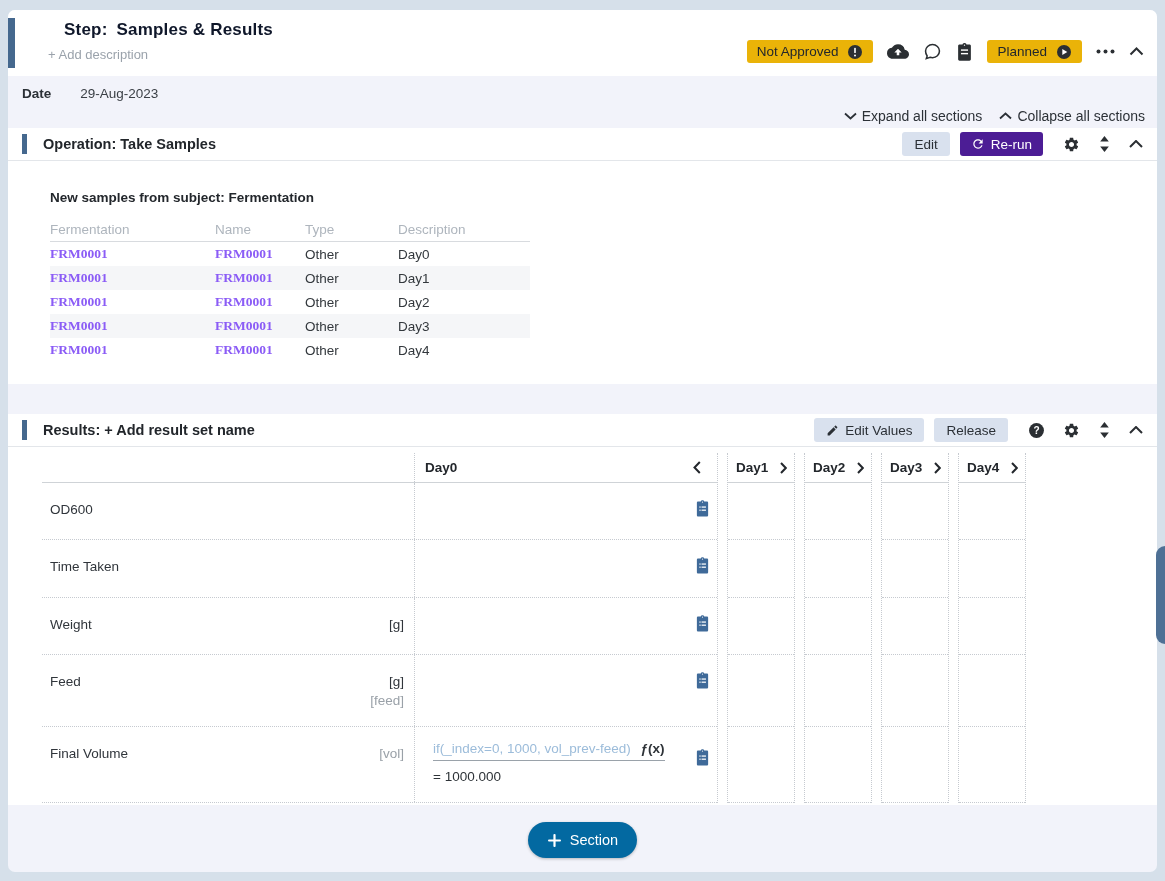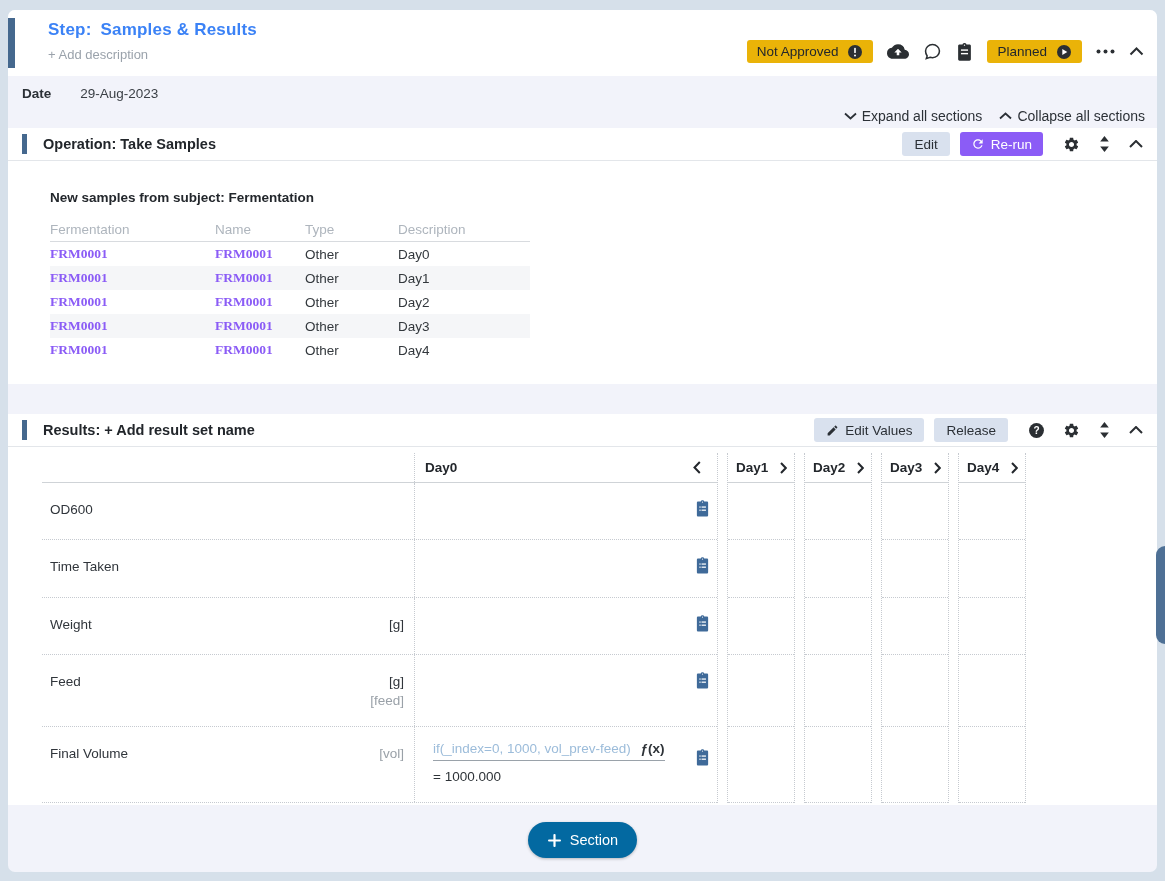--- a/index.html
+++ b/index.html
@@ -11,21 +11,21 @@
     position:relative;
   }
   .panel {
     position:absolute; left:8px; top:10px; width:1149px; height:862px;
     background:#f2f3fa; border-radius:7px; overflow:hidden;
   }
   
   .topbar { position:relative; height:66px; background:#ffffff; }
   .accent-tall { position:absolute; left:0; top:8px; width:7px; height:50px; background:#45688e; }
   .title-block { position:absolute; left:40px; top:10px; }
-  .page-title { font-size:17px; font-weight:700; color:#3b82f6; letter-spacing:.2px; }
+  .page-title { font-size:17px; font-weight:700; color:#0f172a; letter-spacing:.2px;margin-left:16px; }
   .page-title .step-name { margin-left:9px; }
   .add-desc { margin-top:7px; font-size:13px; color:#9aa2ab; cursor:pointer; }
   .top-controls { position:absolute; right:13px; top:30px; display:flex; align-items:center; gap:14px; }
   .badge {
     display:flex; align-items:center; gap:9px; height:23px; padding:0 10px;
     background:#eab308; border-radius:3px; font-size:13.5px; color:#23272c; cursor:pointer;
   }
   .icon-btn { display:flex; align-items:center; justify-content:center; cursor:pointer; }
   
   .date-row { margin:10px 0 0 14px; display:flex; align-items:baseline; gap:29px; font-size:13.5px; height:18px; }
@@ -40,21 +40,21 @@
   .card-head { position:relative; height:33px; display:flex; align-items:center; padding:0 14px; border-bottom:1px solid #e3e6ea; }
   .accent-small { width:5px; height:20px; background:#45688e; margin-right:16px; flex:none; }
   .card-title { font-size:14.5px; font-weight:600; color:#22262b; }
   .head-spacer { flex:1; }
   .btn-light {
     display:flex; align-items:center; gap:6px; height:24px; padding:0 12px;
     background:#d9e1ee; border-radius:3px; font-size:13.5px; color:#2b3036; cursor:pointer;
   }
   .btn-primary {
     display:flex; align-items:center; gap:6px; height:24px; padding:0 11px;
-    background:#8b5cf6; border-radius:3px; font-size:13.5px; color:#ffffff; cursor:pointer;
+    background:#4c1d95; border-radius:3px; font-size:13.5px; color:#ffffff; cursor:pointer;
   }
   .head-icons { display:flex; align-items:center; gap:18px; margin-left:20px; }
   .mlb { margin-left:10px; }
   
   .card-body { padding-left:42px; }
   .samples-subtitle { margin-top:29px; font-size:13.5px; font-weight:700; color:#23272c; }
   .stable { margin-top:13px; width:480px; font-size:13.5px; }
   .sthead { display:flex; align-items:center; height:24px; border-bottom:1px solid #d8dbdf; color:#aeb5bd; }
   .srow { display:flex; align-items:center; height:24px; color:#33383d; }
   .srows > div:nth-of-type(even) { background:#f5f6f8; }

